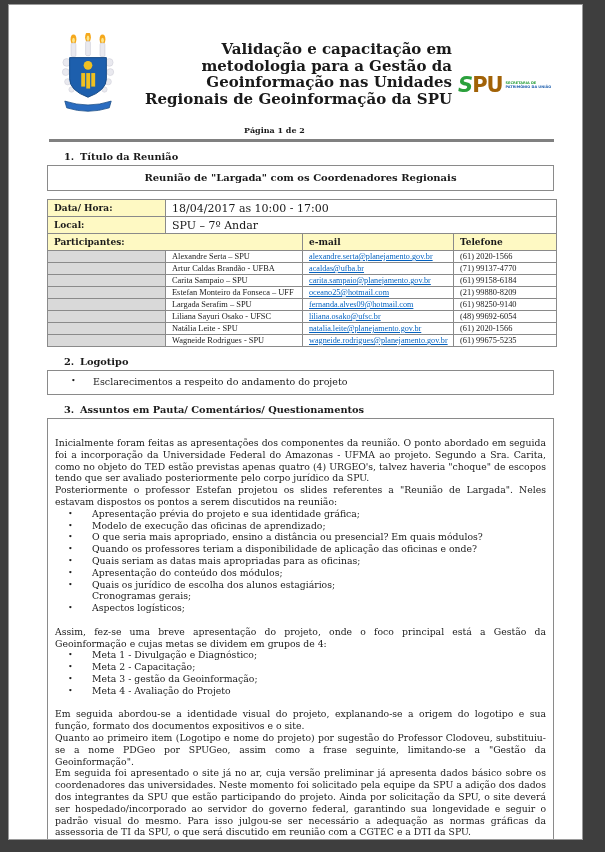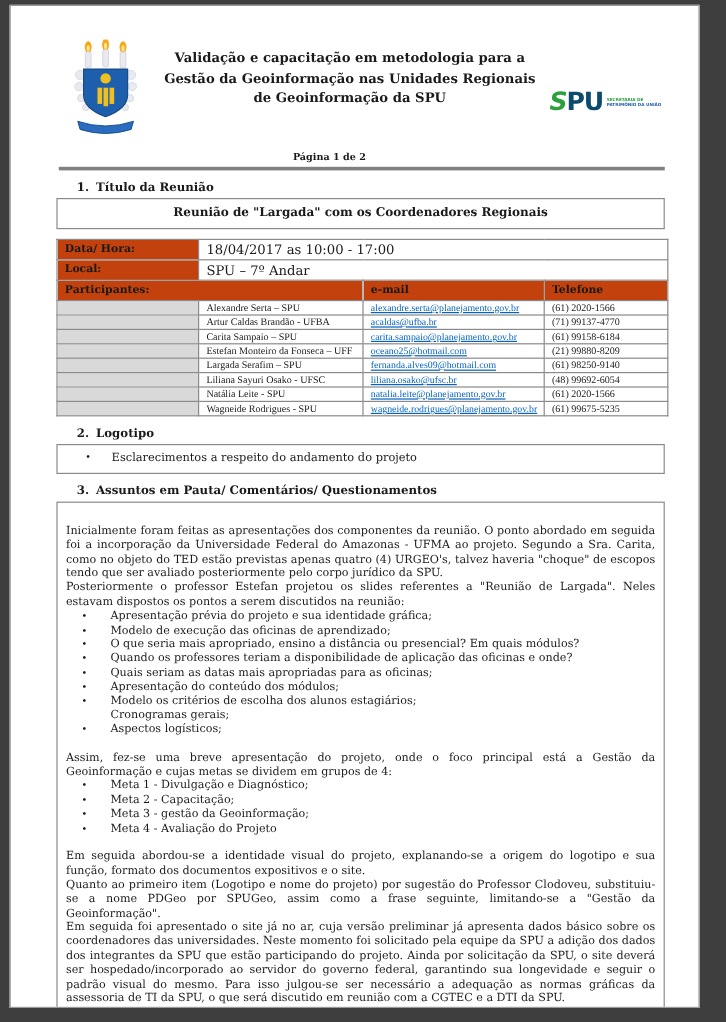--- a/index.html
+++ b/index.html
@@ -17,27 +17,27 @@
     background:#ffffff;
     border:1px solid #9a9a9a;
     box-sizing:border-box;
     overflow:hidden;
   }
   
   .header { display:flex; padding:28px 20px 0 50px; }
   .crest { width:58px; height:84px; flex:none; }
   .title-wrap {
     flex:1; padding:8px 6px 0 14px;
-    text-align:center; font-weight:bold;
-    font-size:11px; line-height:16.5px;
+    text-align:right; font-weight:bold;
+    font-size:15px; line-height:16.5px;
   }
   .spu { width:104px; flex:none; padding-top:20px; display:flex; align-items:center; }
   .spu-letters { font-family:"DejaVu Sans","Liberation Sans",sans-serif; font-weight:bold; font-size:21px; letter-spacing:-1px; line-height:20px; }
   .spu-s { color:#2ba03c; font-style:italic; }
-  .spu-pu { color:#0c4a6e; }
+  .spu-pu { color:#a16207; }
   .spu-caption { margin-left:3px; font-family:"DejaVu Sans",sans-serif; font-size:3.5px; line-height:4.5px; font-weight:bold; }
   .spu-cap1 { color:#2ba03c; }
   .spu-cap2 { color:#1f5fae; }
 
   .pagenum { text-align:center; padding-right:42px; margin-top:8px; font-size:8px; font-weight:bold; }
   .rule { height:3px; background:#808080; margin:4px 28px 0 40px; }
 
   .sec-head { margin:9px 28px 3px 55px; font-size:9.8px; font-weight:bold; display:flex; }
   .sec-num { width:16px; flex:none; }
 
@@ -49,21 +49,21 @@
   .title-box { text-align:center; font-weight:bold; font-size:10px; padding:6px 0 7px; }
 
   
   .meta-table {
     border-collapse:collapse;
     margin:8px 28px 0 38px;
     width:509px; table-layout:fixed;
     font-size:8.6px;
   }
   .meta-table td { border:1px solid #8a8a8a; padding:1px 6px; overflow:hidden; white-space:nowrap; }
-  .meta-table .lbl { background:#c2410c; font-weight:bold; font-size:9px; }
+  .meta-table .lbl { background:#fef9c3; font-weight:bold; font-size:9px; }
   .meta-table .info-val { font-size:11px; }
   .meta-table .info-row td { height:14px; }
   .meta-table .p-row td { height:9px; font-size:8.4px;font-family:Liberation Serif, serif; }
   .spacer-cell { background:#d9d9d9; }
   a.email { color:#0563c1; text-decoration:underline; font-size:8.2px; }
 
   
   .obj-box { padding:5px 0 7px; font-size:9.5px; }
 
   
@@ -255,21 +255,21 @@
         <div class="bullet-row">
           <span class="bullet-dot">•</span>
           <span class="bullet-text">Quais seriam as datas mais apropriadas para as oficinas;</span>
         </div>
         <div class="bullet-row">
           <span class="bullet-dot">•</span>
           <span class="bullet-text">Apresentação do conteúdo dos módulos;</span>
         </div>
         <div class="bullet-row">
           <span class="bullet-dot">•</span>
-          <span class="bullet-text">Modelo os critérios de escolha dos alunos estagiários;</span>
+          <span class="bullet-text">Quais os jurídico de escolha dos alunos estagiários;</span>
         </div>
         <div class="bullet-row">
           <span class="bullet-dot hidden">•</span>
           <span class="bullet-text">Cronogramas gerais;</span>
         </div>
         <div class="bullet-row">
           <span class="bullet-dot">•</span>
           <span class="bullet-text">Aspectos logísticos;</span>
         </div>
         <div class="mspacer"></div>

